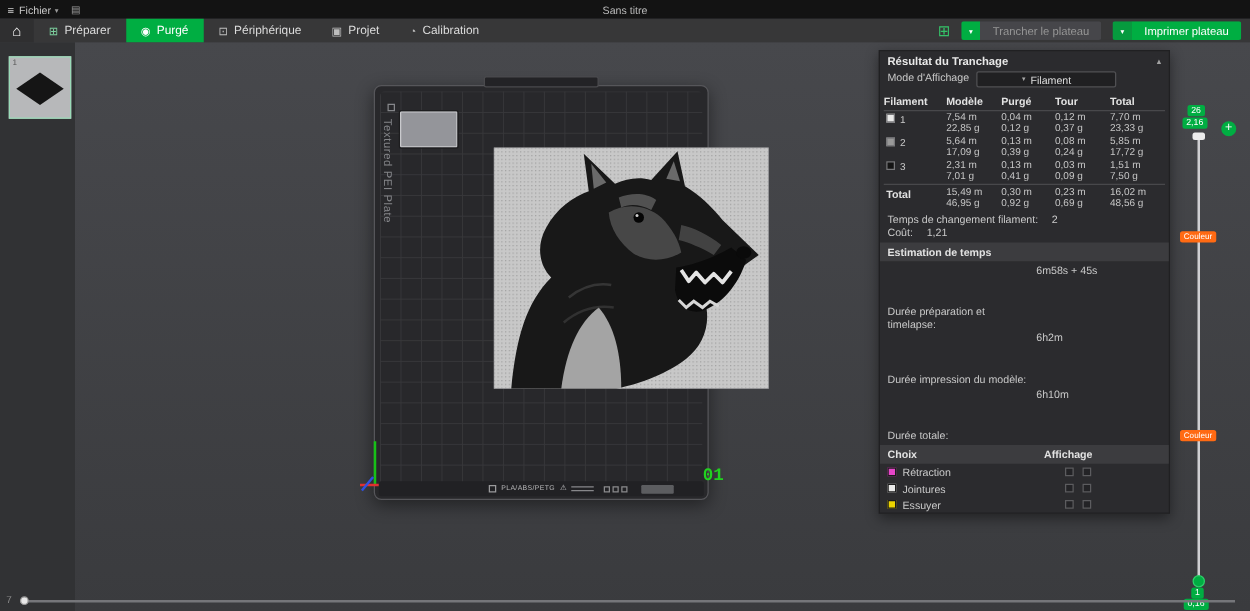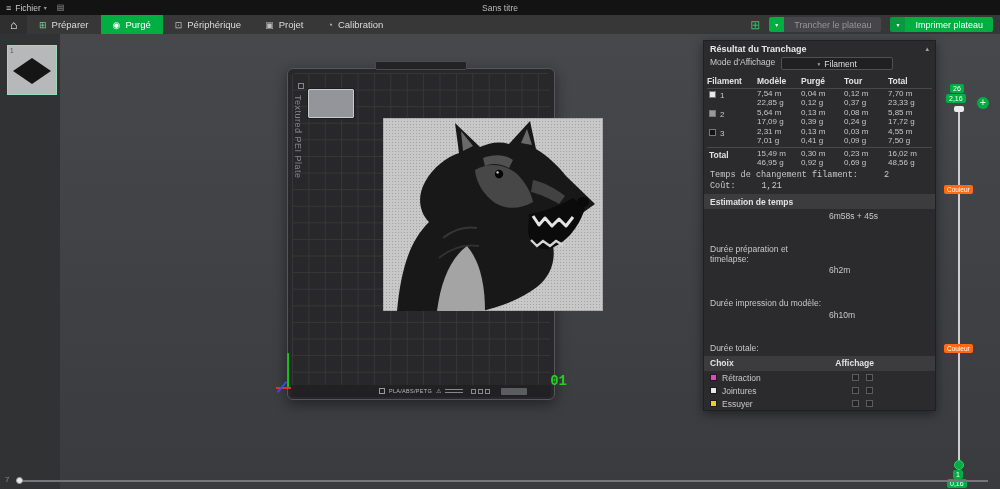--- a/index.html
+++ b/index.html
@@ -38,21 +38,21 @@
 
   
   .sidebar { position:absolute; left:0; top:34px; width:60px; height:455px; background:#313234; }
   .thumb { position:absolute; left:7px; top:11px; width:50px; height:50px; background:#b7b8ba;
            border:1px solid #9adbb8; cursor:pointer; }
   .thumb-num { position:absolute; left:2px; top:1px; font-size:6.5px; color:#555; }
 
   
   .viewport { position:absolute; left:60px; top:34px; width:940px; height:455px;
               background:linear-gradient(#47484c, #3a3b3e); }
-  .plate { position:absolute; left:227px; top:34px; width:268px; height:332px;
+  .plate { position:absolute; left:239px; top:34px; width:268px; height:332px;
            background:#28282b; border:1px solid #56565a; border-radius:6px;
            box-shadow:0 4px 14px rgba(0,0,0,.45); }
   .plate-grid { position:absolute; inset:4px; border-radius:4px; overflow:hidden;
     background-image:linear-gradient(to right, #37373a 1px, transparent 1px),
                      linear-gradient(to bottom, #37373a 1px, transparent 1px);
     background-size:16.4px 16.6px; }
   .plate-handle { position:absolute; left:50%; top:-8px; transform:translateX(-50%);
                   width:92px; height:9px; background:#232326; border:1px solid #4a4a4d; border-radius:2px; }
   .plate-logo { position:absolute; left:10px; top:14px; width:6px; height:6px; border:1px solid #85868a; }
   .plate-vtext { position:absolute; left:5px; top:26px; height:200px; writing-mode:vertical-rl;
@@ -88,21 +88,21 @@
   .dd-caret { font-size:5.5px; color:#a9a9a9; }
   .tbl { padding:0 3px; }
   .tr { display:grid; grid-template-columns:50px 44px 43px 44px 46px; padding:1px 0; }
   .tr.th { border-bottom:1px solid #48484b; font-weight:bold; color:#e2e2e2; padding:2px 0; }
   .tr.total-row { border-top:1px solid #48484b; margin-top:1px; padding-top:2px; }
   .cell span { display:block; line-height:8.5px; font-size:8px; color:#c6c6c6; }
   .c1 { display:flex; align-items:flex-start; gap:4px; padding:1px 0 0 2px; }
   .sw { width:7px; height:7px; border:1px solid #77777a; display:inline-block; flex:none; }
   .fil-idx { font-size:8px; }
   .total-lbl { font-weight:bold; color:#e0e0e0; padding-left:2px; }
-  .p-row { display:flex; gap:26px; padding:1.5px 6px 0;font-family:Liberation Mono, monospace; }
+  .p-row { display:flex; gap:11px; padding:1.5px 6px 0; }
   .p-bar { background:#3c3c3f; padding:2.5px 6px; font-weight:bold; color:#e2e2e2; margin-top:3px; font-size:8.5px; }
   .p-bar2 { background:#3c3c3f; display:flex; justify-content:space-between; padding:2.5px 61px 2.5px 6px;
             font-weight:bold; color:#e2e2e2; margin-top:3px; }
   .p-time { display:flex; padding:1.5px 6px 0; }
   .p-time .lbl { width:119px; flex:none;margin-top:33px; }
   .p-opt { display:flex; align-items:center; gap:5px; padding:2px 6px 1px; }
   .opt-sw { width:7px; height:7px; flex:none; border:1px solid #1c1c1c; }
   .chks { margin-left:auto; margin-right:56px; display:flex; gap:7px; }
   .chk { width:7px; height:7px; background:#232326; border:1px solid #5c5c5f; cursor:pointer; }
 
@@ -321,21 +321,21 @@
           </span>
         <span class="cell">
             <span>0,13 m</span>
             <span>0,41 g</span>
           </span>
         <span class="cell">
             <span>0,03 m</span>
             <span>0,09 g</span>
           </span>
         <span class="cell">
-            <span>4,55 m</span>
+            <span>1,51 m</span>
             <span>7,50 g</span>
           </span>
       </div>
 
       <div class="tr total-row">
         <span class="total-lbl">Total</span>
         <span class="cell">
             <span>15,49 m</span>
             <span>46,95 g</span>
           </span>

